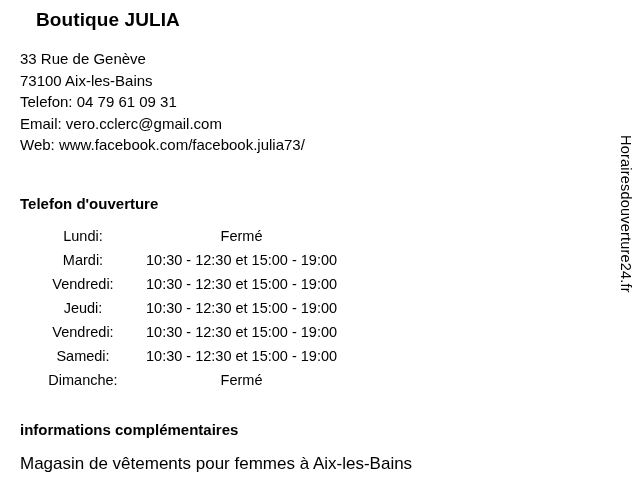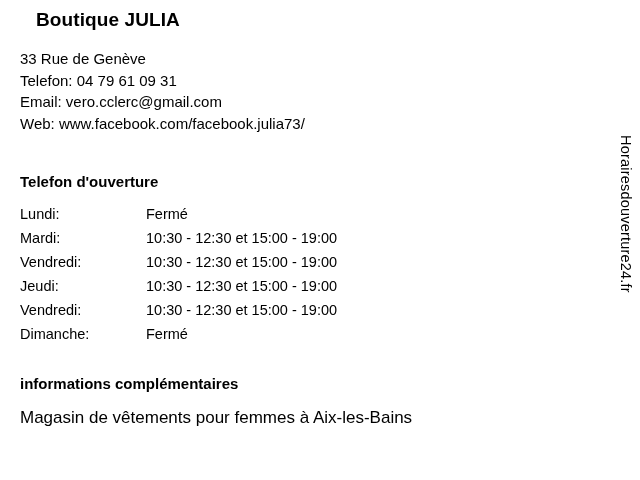--- a/index.html
+++ b/index.html
@@ -39,20 +39,21 @@
   .section-title {
     font-size: 15px;
     font-weight: bold;
     margin: 0 0 14px 0;
     line-height: 20px;
   }
   table.hours {
     border-collapse: collapse;
     font-size: 14.5px;
     margin-bottom: 24px;
+    text-align: center;
   }
   table.hours td {
     padding: 0 0 7px 0;
     vertical-align: top;
     line-height: 17px;
     white-space: nowrap;
   }
   table.hours td.day {
     width: 126px;
     padding-right: 0;
@@ -75,20 +76,21 @@
 </style>
 </head>
 <body>
 
 <div class="page">
 
   <h1 class="shop-title">Boutique JULIA</h1>
 
   <div class="address-block">
     <div>33 Rue de Genève</div>
+    <div>73100 Aix-les-Bains</div>
     <div>Telefon: 04 79 61 09 31</div>
     <div>Email: vero.cclerc@gmail.com</div>
     <div>Web: www.facebook.com/facebook.julia73/</div>
   </div>
 
   <h2 class="section-title">Telefon d'ouverture</h2>
 
   <table class="hours">
     <tbody>
       <tr>
@@ -105,20 +107,24 @@
       </tr>
       <tr>
         <td class="day">Jeudi:</td>
         <td class="value">10:30 - 12:30 et 15:00 - 19:00</td>
       </tr>
       <tr>
         <td class="day">Vendredi:</td>
         <td class="value">10:30 - 12:30 et 15:00 - 19:00</td>
       </tr>
       <tr>
+        <td class="day">Samedi:</td>
+        <td class="value">10:30 - 12:30 et 15:00 - 19:00</td>
+      </tr>
+      <tr>
         <td class="day">Dimanche:</td>
         <td class="value">Fermé</td>
       </tr>
     </tbody>
   </table>
 
   <h2 class="section-title">informations complémentaires</h2>
 
   <div class="info-text">Magasin de vêtements pour femmes à Aix-les-Bains</div>
 

